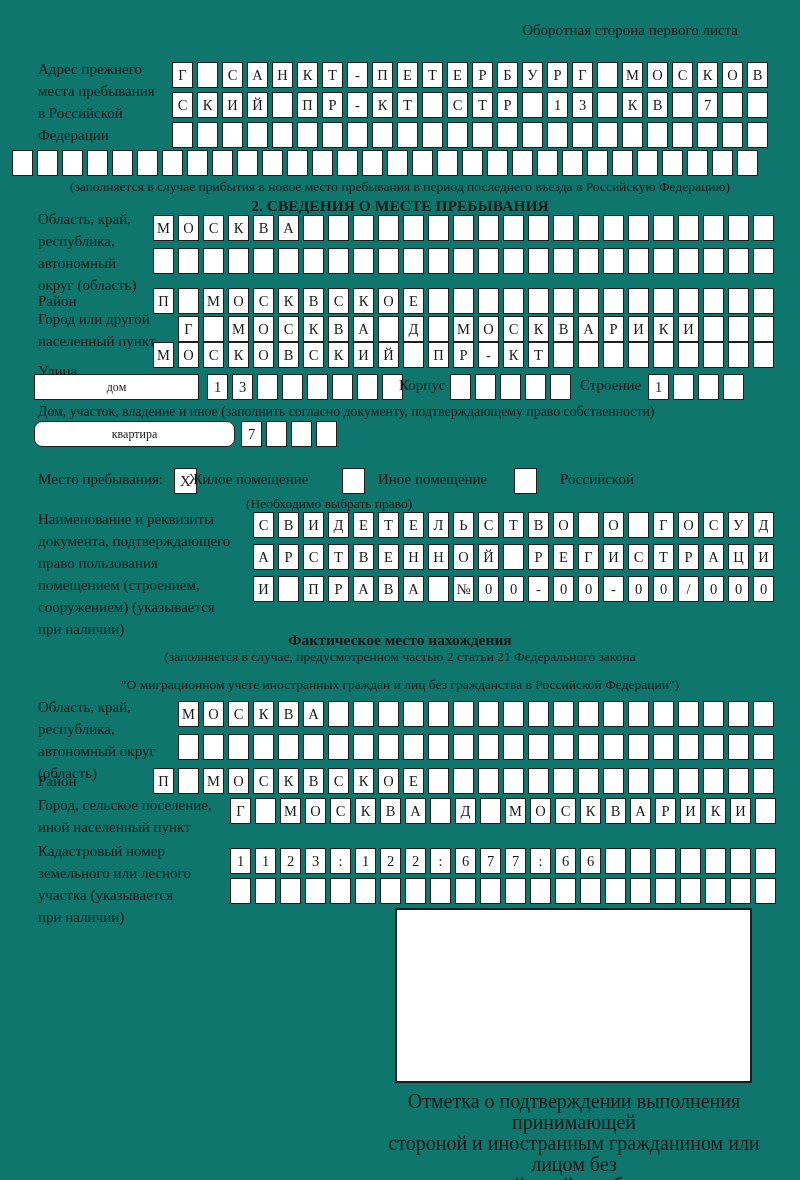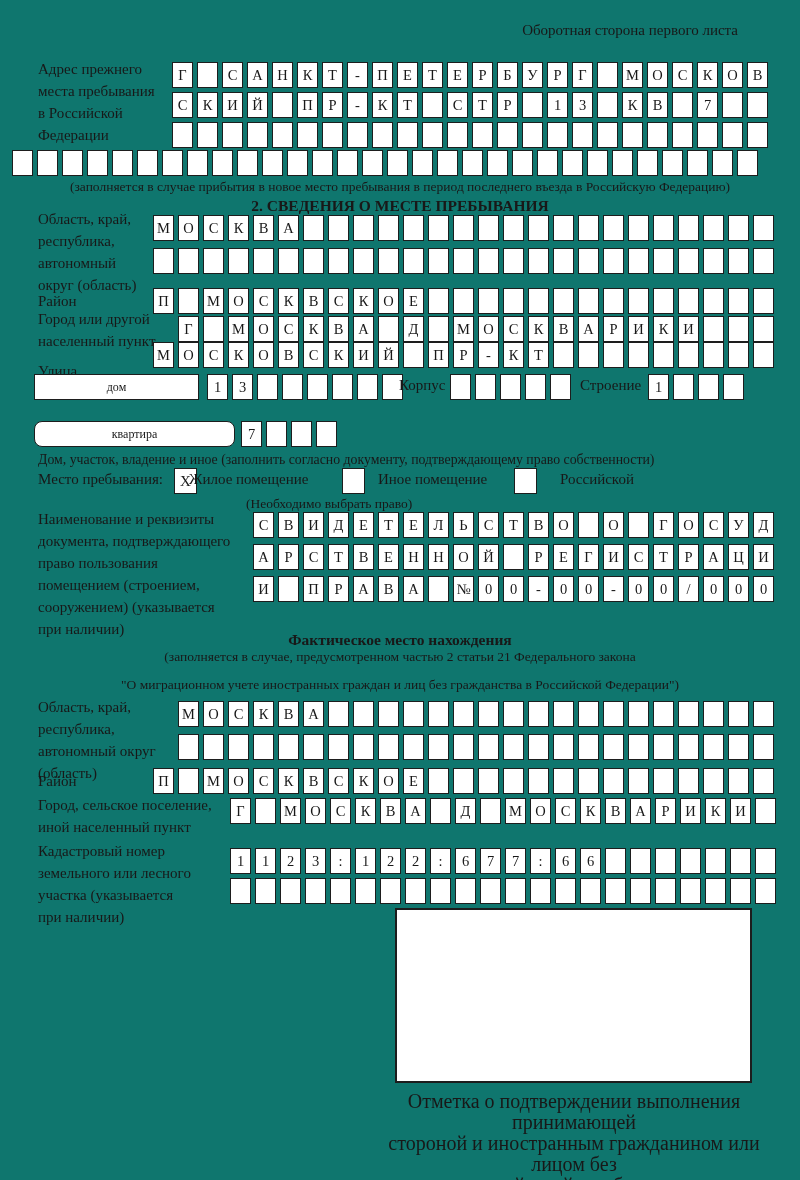--- a/index.html
+++ b/index.html
@@ -315,21 +315,21 @@
       <div class="cell"></div>
       <div class="cell"></div>
     </div>
   <div class="abs plain" style="left:580px; top:377px;">Строение</div>
   <div class="abs cellrow" style="left:648px; top:374px;">
       <div class="cell">1</div>
       <div class="cell"></div>
       <div class="cell"></div>
       <div class="cell"></div>
     </div>
-  <div class="abs caption" style="left:38px; top:404px;margin-top:48px;">Дом, участок, владение и иное (заполнить согласно документу, подтверждающему право собственности)</div>
+  <div class="abs caption" style="left:38px; top:404px;">Дом, участок, владение и иное (заполнить согласно документу, подтверждающему право собственности)</div>
 
   <div class="abs bigbox" style="left:34px; top:421px; width:199px;border-radius:8px;">квартира</div>
   <div class="abs cellrow" style="left:241px; top:421px;">
       <div class="cell">7</div>
       <div class="cell"></div>
       <div class="cell"></div>
       <div class="cell"></div>
     </div>
 
   <div class="abs plain" style="left:38px; top:471px;">Место пребывания:</div>

